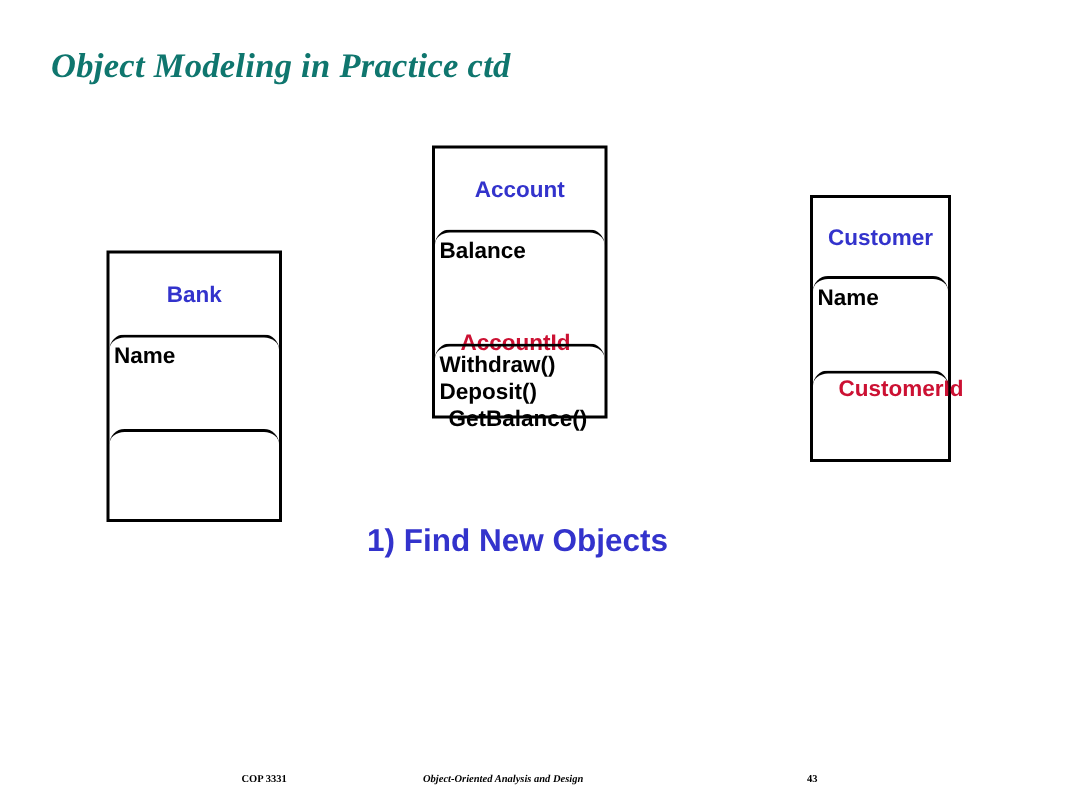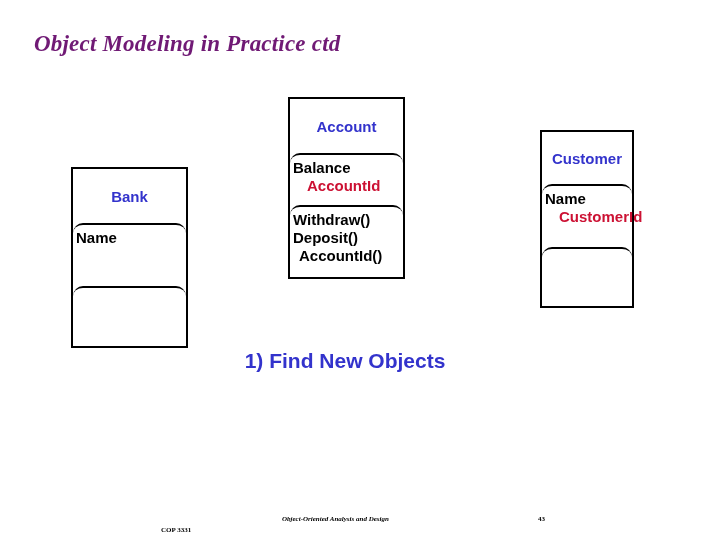--- a/index.html
+++ b/index.html
@@ -27,21 +27,21 @@
   .slide-title {
     position: absolute;
     left: 34px;
     top: 30px;
     width: 640px;
     font-family: "Liberation Serif", "DejaVu Serif", serif;
     font-style: italic;
     font-weight: bold;
     font-size: 23px;
     line-height: 28px;
-    color: #701a75;
+    color: #0f766e;
     letter-spacing: 0.2px;
     white-space: nowrap;
   }
 
   
   .uml-class {
     position: absolute;
     border: 2px solid #000000;
     background: #ffffff;
     box-sizing: border-box;
@@ -73,38 +73,39 @@
     font-size: 15px;
     line-height: 18px;
     font-weight: bold;
     color: #000000;
   }
   .attr-item, .op-item {
     white-space: nowrap;
   }
   .attr-item.red, .op-item.red {
     color: #cc1133;
+    margin-top: 43px;
   }
   .attr-item.indent {
     padding-left: 14px;
   }
   .op-item.indent {
     padding-left: 6px;
   }
   .empty-compartment { height: 100%; }
 
   
   #class-bank      { left: 71px;  top: 167px; width: 117px; height: 181px; }
   #class-bank .c1  { height: 54px; }
   #class-bank .c2  { height: 63px; }
   #class-bank .c3  { height: 60px; }
 
   #class-account       { left: 288px; top: 97px; width: 117px; height: 182px; }
   #class-account .c1   { height: 54px; }
-  #class-account .c2   { height: 52px; }
+  #class-account .c2   { height: 76px; }
   #class-account .c3   { height: 62px; }
 
   #class-customer      { left: 540px; top: 130px; width: 94px; height: 178px; }
   #class-customer .c1  { height: 52px; }
   #class-customer .c2  { height: 63px; }
   #class-customer .c3  { height: 59px; }
 
   
   .step-line {
     position: absolute;
@@ -124,21 +125,21 @@
     left: 0;
     top: 513px;
     width: 720px;
     height: 14px;
     font-family: "Liberation Serif", "DejaVu Serif", serif;
     font-size: 7px;
     line-height: 12px;
     font-weight: bold;
     color: #000000;
   }
-  .footer-left   { position: absolute; left: 161px; top: 11px; font-family: Liberation Serif, serif; }
+  .footer-left   { position: absolute; left: 161px; top: 0; font-family: Liberation Serif, serif; }
   .footer-center { position: absolute; left: 282px; top: 0; font-style: italic; }
   .footer-right  { position: absolute; left: 538px; top: 0; }
 </style>
 </head>
 <body>
 
 <div class="slide">
 
   <div class="slide-title">Object Modeling in Practice ctd</div>
 
@@ -163,21 +164,21 @@
     <div class="uml-compartment c2">
       <div class="attr-list">
         <div class="attr-item">Balance</div>
         <div class="attr-item red indent">AccountId</div>
       </div>
     </div>
     <div class="uml-compartment c3">
       <div class="op-list">
         <div class="op-item">Withdraw()</div>
         <div class="op-item">Deposit()</div>
-        <div class="op-item indent">AccountId()</div>
+        <div class="op-item indent">GetBalance()</div>
       </div>
     </div>
   </div>
 
   <div class="uml-class" id="class-customer">
     <div class="uml-compartment c1">
       <div class="cls-name">Customer</div>
     </div>
     <div class="uml-compartment c2">
       <div class="attr-list">

